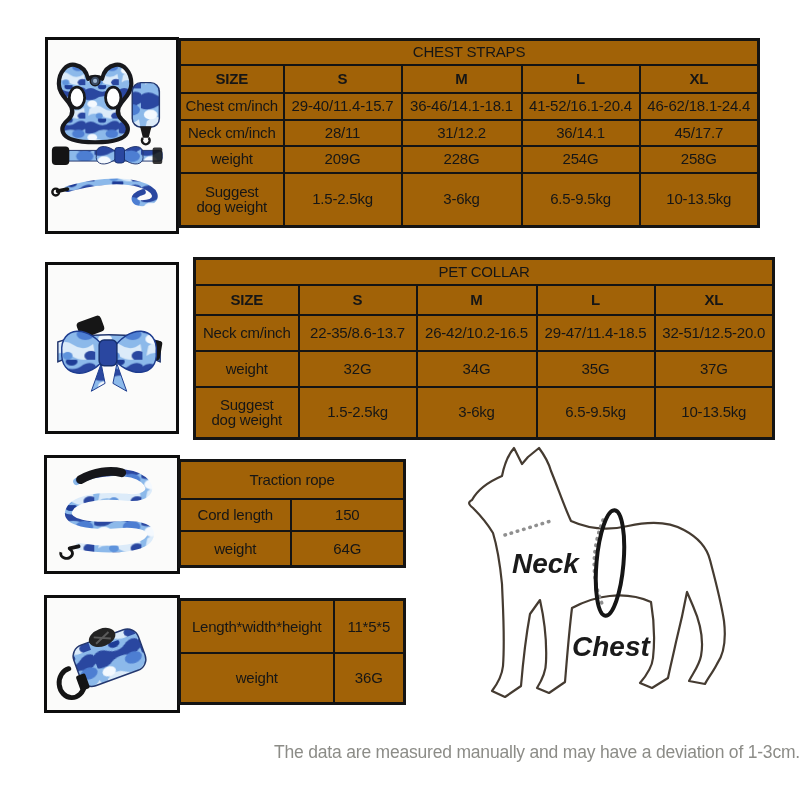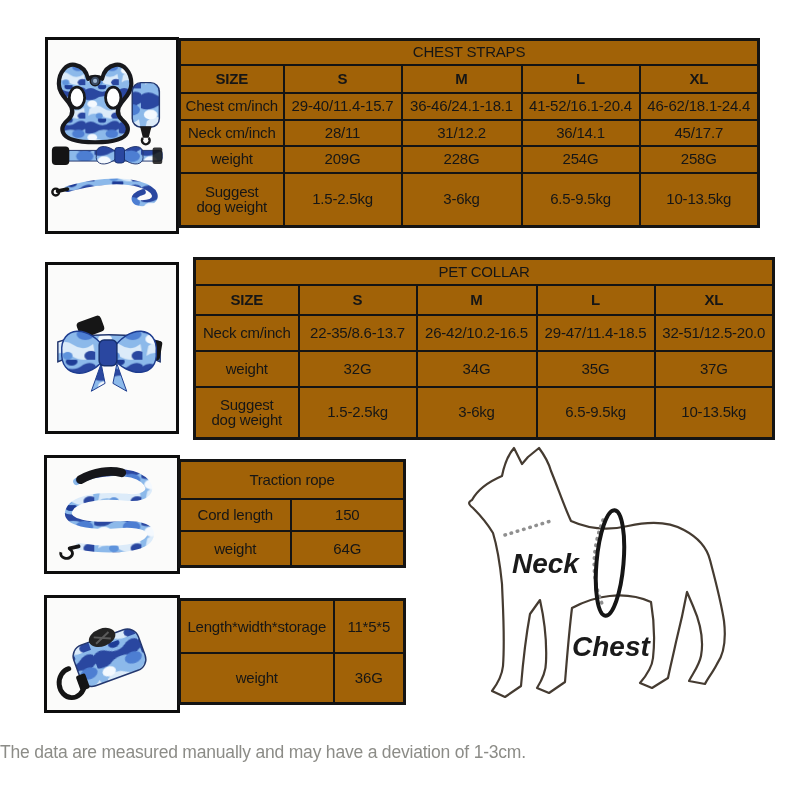--- a/index.html
+++ b/index.html
@@ -14,21 +14,21 @@
   td.title-cell{font-size:15px;letter-spacing:0.2px;}
   td.hdr{font-weight:bold;font-size:16px;margin-top:16px;}
   td.rlabel{font-size:14px;letter-spacing:-0.3px;}
   td.rlabel-sm{font-size:13.5px;letter-spacing:-0.4px;}
   
   .photo-box{position:absolute;border:3px solid #0d0d0d;background:#fbfbfa;}
   .photo-box svg{display:block;}
   
   #dog-diagram{position:absolute;left:456px;top:436px;width:348px;height:300px;font-style:italic;}
   
-  #footer{position:absolute;left:0;top:739px;width:800px;text-align:left;
+  #footer{position:absolute;left:0;top:739px;width:800px;text-align:right;
           color:#8c8c87;font-size:17.5px;line-height:27px;letter-spacing:-0.2px;}
 </style>
 </head>
 <body>
 
 <div id="stage">
 
   <svg width="0" height="0" style="position:absolute" aria-hidden="true">
     <defs>
       <pattern id="camo" width="48" height="48" patternUnits="userSpaceOnUse">
@@ -92,21 +92,21 @@
     <tr style="height:28px">
       <td class="hdr">SIZE</td>
       <td class="hdr">S</td>
       <td class="hdr">M</td>
       <td class="hdr">L</td>
       <td class="hdr">XL</td>
     </tr>
     <tr style="height:27px">
       <td class="rlabel">Chest cm/inch</td>
       <td>29-40/11.4-15.7</td>
-      <td>36-46/24.1-18.1</td>
+      <td>36-46/14.1-18.1</td>
       <td>41-52/16.1-20.4</td>
       <td>46-62/18.1-24.4</td>
     </tr>
     <tr style="height:26px">
       <td class="rlabel">Neck cm/inch</td>
       <td>28/11</td>
       <td>31/12.2</td>
       <td>36/14.1</td>
       <td>45/17.7</td>
     </tr>
@@ -231,21 +231,21 @@
     </svg>
   </div>
 
   <table class="tbl" style="left:178px;top:598px;width:225px;height:107px;">
     <colgroup>
         <col style="width:154px">
         <col style="width:71px">
       </colgroup>
     <tbody>
     <tr style="height:37px">
-      <td class="rlabel-sm">Length*width*storage</td>
+      <td class="rlabel-sm">Length*width*height</td>
       <td>11*5*5</td>
     </tr>
     <tr style="height:35px">
       <td class="rlabel">weight</td>
       <td>36G</td>
     </tr>
   </tbody>
     </table>
 
   <div id="dog-diagram">

